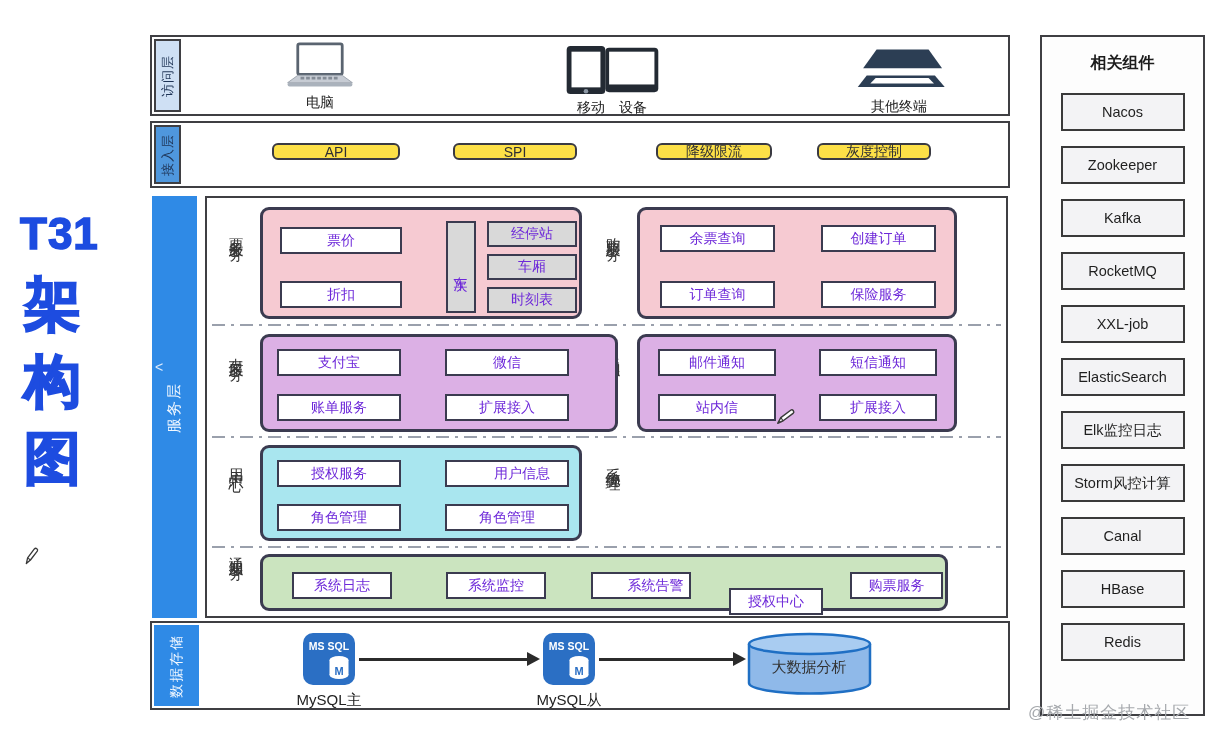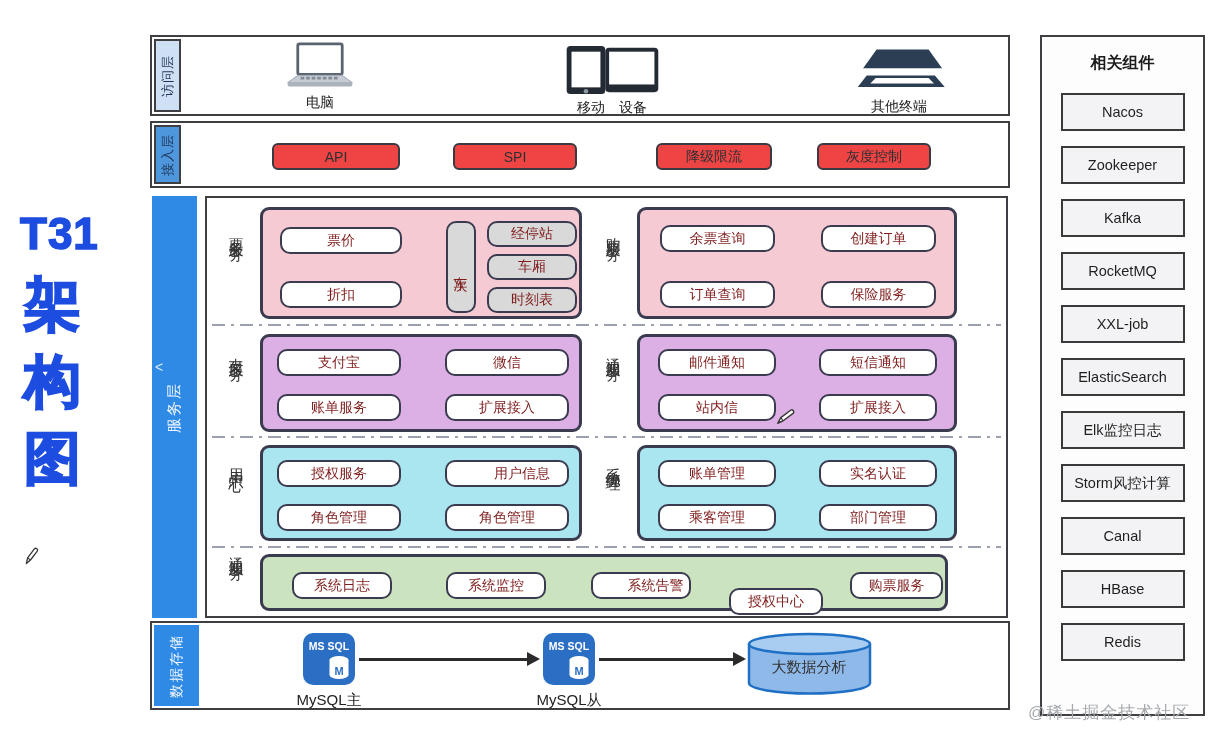--- a/index.html
+++ b/index.html
@@ -23,28 +23,28 @@
         display:flex;align-items:center;justify-content:center;}
   .vbar .rot{transform:rotate(-90deg);white-space:nowrap;font-size:13px;letter-spacing:1px;color:#1e3355;}
   .blue-bar{position:absolute;background:var(--accent-blue);display:flex;align-items:center;justify-content:center;}
   .blue-bar .rot{transform:rotate(-90deg);white-space:nowrap;color:#f2f8ff;font-size:15px;letter-spacing:2px;}
 
   
   .terminal{position:absolute;display:flex;flex-direction:column;align-items:center;}
   .terminal .t-label{font-size:14px;color:#222;margin-top:2px;}
 
   
-  .gw-btn{position:absolute;top:20px;height:27px;background:#ef4444;border:2px solid #3a3a42;border-radius:6px;
+  .gw-btn{position:absolute;top:20px;height:17px;background:#fde047;border:2px solid #3a3a42;border-radius:6px;
           display:flex;align-items:center;justify-content:center;font-size:14px;color:#2f2f33;}
 
   
   .svc-content{position:absolute;left:55px;top:0;width:803px;height:422px;border:2px solid #3f3f43;background:#fff;}
   .panel{position:absolute;border:3px solid var(--ink);border-radius:9px;}
-  .w-item{position:absolute;height:27px;background:#fff;border:2px solid var(--ink);border-radius:10px;
-          display:flex;align-items:center;justify-content:center;font-size:14px;color:#7f1d1d;}
+  .w-item{position:absolute;height:27px;background:#fff;border:2px solid var(--ink);border-radius:0;
+          display:flex;align-items:center;justify-content:center;font-size:14px;color:#6d28d9;}
   .g-item{background:var(--gray-item);}
   .v-item{writing-mode:vertical-rl;text-orientation:upright;letter-spacing:2px;}
   .grp-label{position:absolute;width:22px;writing-mode:vertical-rl;text-orientation:upright;
              font-size:15px;letter-spacing:3px;color:#333;text-align:center;}
   .sep{position:absolute;left:5px;right:5px;height:2px;
        background:repeating-linear-gradient(90deg,#9aa0ac 0 13px,transparent 13px 19px,#9aa0ac 19px 22px,transparent 22px 28px);}
   .chev{position:absolute;left:3px;top:163px;color:#ddebfc;font-size:14px;}
 
   
   .stg-content{position:absolute;left:47px;top:2px;right:2px;bottom:2px;background:#fff;}
@@ -154,21 +154,21 @@
 
       <div class="panel" style="left:430px;top:9px;width:320px;height:112px;background:var(--pink-panel);">
         <div class="w-item" style="left:20px;top:15px;width:115px;">余票查询</div>
         <div class="w-item" style="left:181px;top:15px;width:115px;">创建订单</div>
         <div class="w-item" style="left:20px;top:71px;width:115px;">订单查询</div>
         <div class="w-item" style="left:181px;top:71px;width:115px;">保险服务</div>
       </div>
 
       <div class="sep" style="top:126px;"></div>
 
-      <div class="panel" style="left:53px;top:136px;width:322px;height:98px;background:var(--purple-panel);">
+      <div class="panel" style="left:53px;top:136px;width:358px;height:98px;background:var(--purple-panel);">
         <div class="w-item" style="left:14px;top:12px;width:124px;">支付宝</div>
         <div class="w-item" style="left:182px;top:12px;width:124px;">微信</div>
         <div class="w-item" style="left:14px;top:57px;width:124px;">账单服务</div>
         <div class="w-item" style="left:182px;top:57px;width:124px;">扩展接入</div>
       </div>
 
       <div class="panel" style="left:430px;top:136px;width:320px;height:98px;background:var(--purple-panel);">
         <div class="w-item" style="left:18px;top:12px;width:118px;">邮件通知</div>
         <div class="w-item" style="left:179px;top:12px;width:118px;">短信通知</div>
         <div class="w-item" style="left:18px;top:57px;width:118px;">站内信</div>
@@ -177,26 +177,20 @@
 
       <div class="sep" style="top:238px;"></div>
 
       <div class="panel" style="left:53px;top:247px;width:322px;height:96px;background:var(--cyan-panel);">
         <div class="w-item" style="left:14px;top:12px;width:124px;">授权服务</div>
         <div class="w-item" style="left:182px;top:12px;width:124px;padding-left:30px;">用户信息</div>
         <div class="w-item" style="left:14px;top:56px;width:124px;">角色管理</div>
         <div class="w-item" style="left:182px;top:56px;width:124px;">角色管理</div>
       </div>
 
-      <div class="panel" style="left:430px;top:247px;width:320px;height:96px;background:var(--cyan-panel);">
-        <div class="w-item" style="left:18px;top:12px;width:118px;">账单管理</div>
-        <div class="w-item" style="left:179px;top:12px;width:118px;">实名认证</div>
-        <div class="w-item" style="left:18px;top:56px;width:118px;">乘客管理</div>
-        <div class="w-item" style="left:179px;top:56px;width:118px;">部门管理</div>
-      </div>
 
       <div class="sep" style="top:348px;"></div>
 
       <div class="panel" style="left:53px;top:356px;width:688px;height:57px;background:var(--green-panel);">
         <div class="w-item" style="left:29px;top:15px;width:100px;">系统日志</div>
         <div class="w-item" style="left:183px;top:15px;width:100px;text-align:right;">系统监控</div>
         <div class="w-item" style="left:328px;top:15px;width:100px;padding-left:29px;">系统告警</div>
         <div class="w-item" style="left:466px;top:31px;width:94px;">授权中心</div>
         <div class="w-item" style="left:587px;top:15px;width:93px;">购票服务</div>
       </div>

